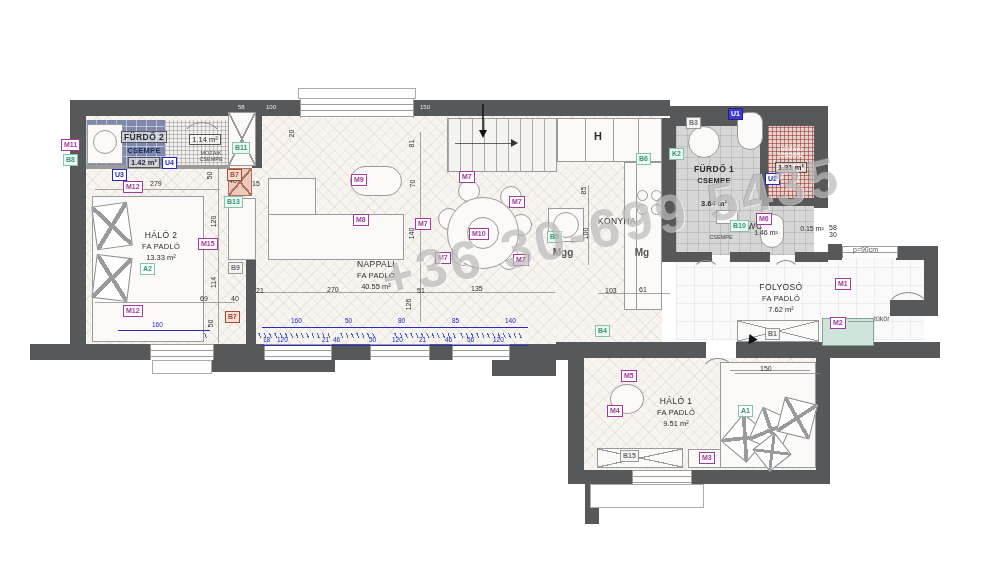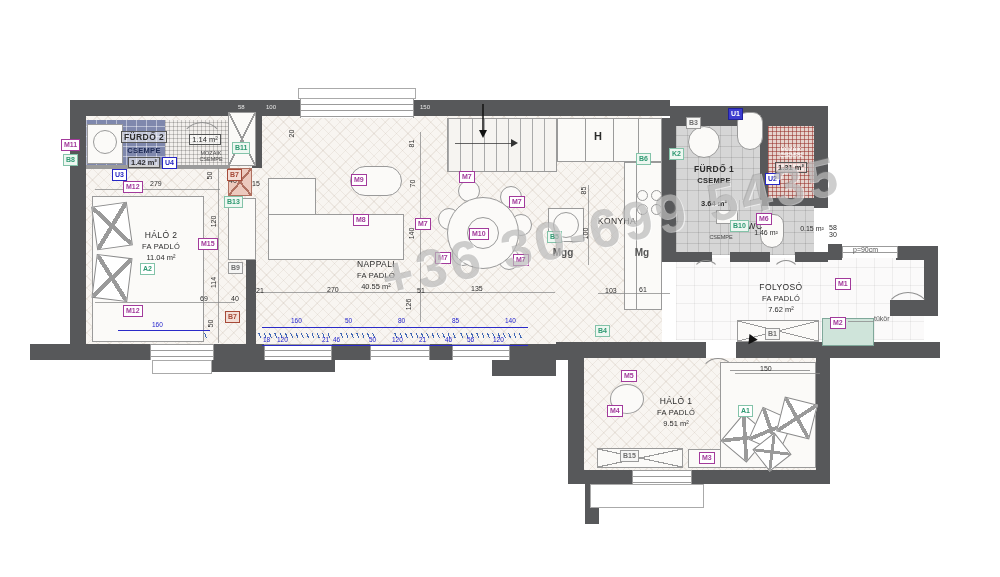--- a/index.html
+++ b/index.html
@@ -235,21 +235,21 @@
     <div class="rarea"><span class="boxed">1.42 m²</span></div>
   </div>
   <div class="rlabel" style="left:182px;top:128px;width:46px;">
     <span class="boxed rarea">1.14 m²</span>
   </div>
   <div class="tiny" style="left:193px;top:150px;width:36px;">MOZAIK CSEMPE</div>
 
   <div class="rlabel" style="left:130px;top:230px;width:62px;">
     <div class="rname">HÁLÓ 2</div>
     <div class="rfin">FA PADLÓ</div>
-    <div class="rarea">11.04 m²</div>
+    <div class="rarea">13.33 m²</div>
   </div>
 
   <div class="rlabel" style="left:343px;top:259px;width:66px;">
     <div class="rname">NAPPALI</div>
     <div class="rfin">FA PADLÓ</div>
     <div class="rarea">40.55 m²</div>
   </div>
 
   <div class="rlabel" style="left:592px;top:216px;width:50px;">
     <div class="rname">KONYHA</div>

